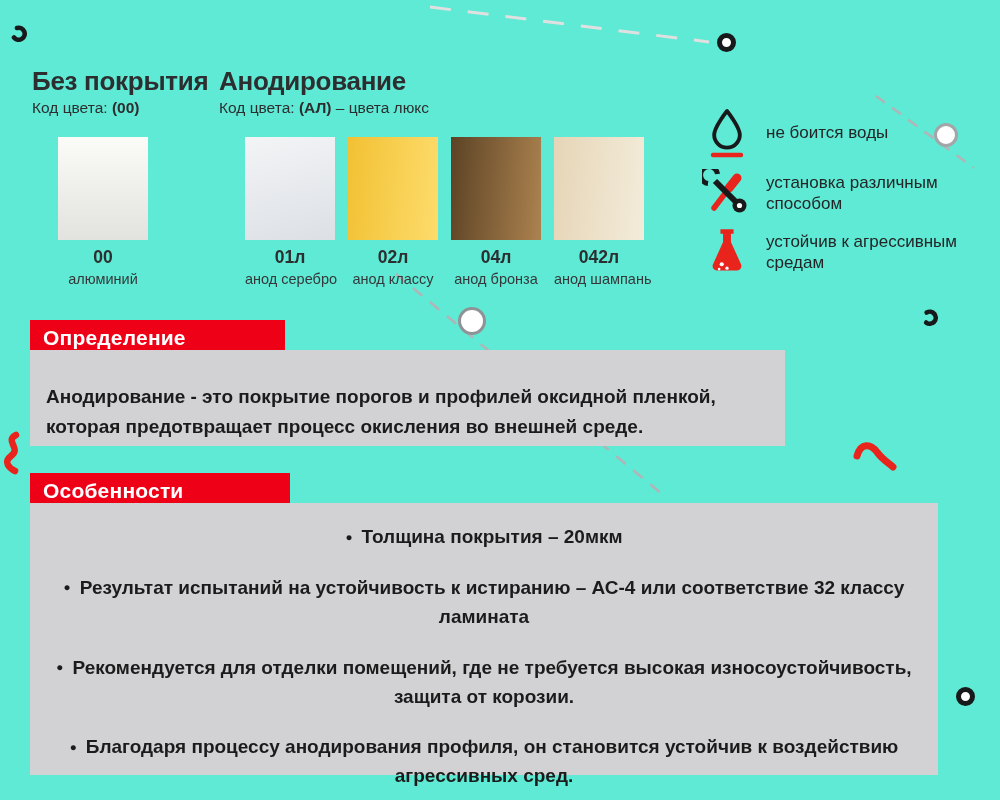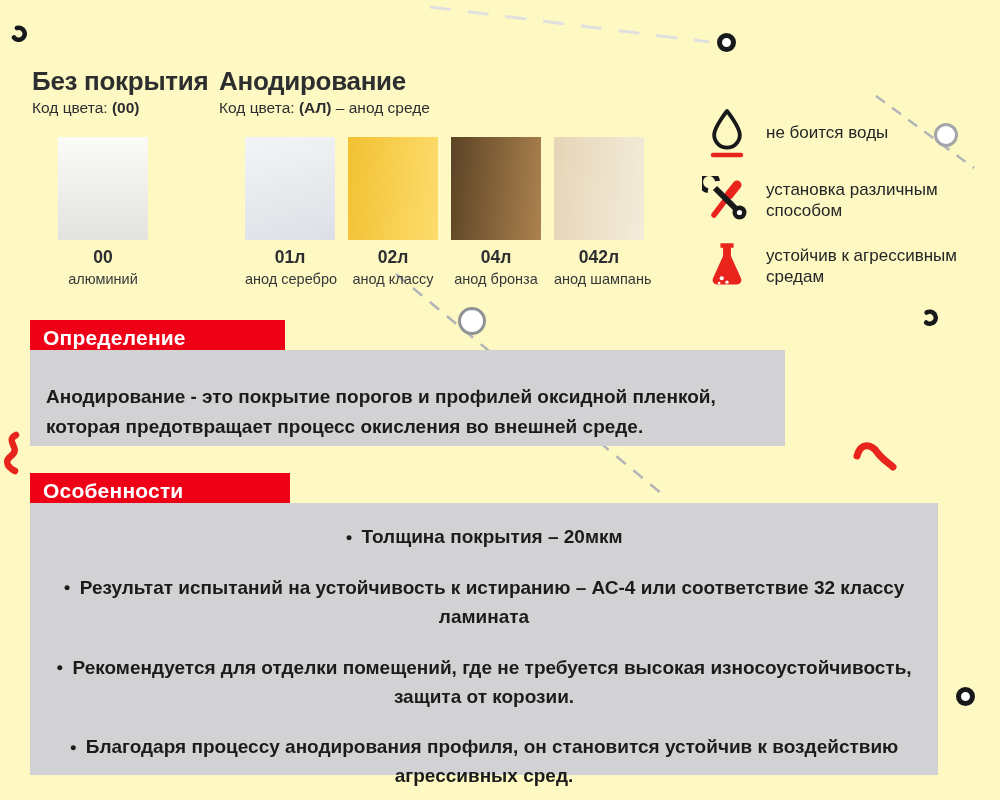--- a/index.html
+++ b/index.html
@@ -1,17 +1,17 @@
 <!DOCTYPE html>
 <html><head>
 <meta charset="utf-8">
 <style>
   html,body{margin:0;padding:0;background:#fff;}
   .page{
-    position:relative;width:1000px;height:800px;background:#fef9c3;overflow:hidden;
+    position:relative;width:1000px;height:800px;background:#5eead4;overflow:hidden;
     font-family:"Liberation Sans","DejaVu Sans",sans-serif;color:#1c1c1c;
   }
   
   .deco{position:absolute;z-index:1;}
   .ring{border-radius:50%;background:#fff;}
   .ring.black{width:9px;height:9px;border:5.5px solid #17191b;}
   .circ-right{width:18px;height:18px;border:3px solid #a3a5a8;}
   .circ-mid{width:22px;height:22px;border:3.5px solid #909396;}
   .tick{width:4px;height:9px;background:#17191b;border-radius:2px;transform:rotate(12deg);}
   
@@ -21,21 +21,21 @@
   .titleblock .code-line b{font-weight:800;}
   
   .swatch-row{position:absolute;left:32px;top:137px;display:flex;z-index:2;padding-left:26px;}
   .swatch{width:90px;text-align:center;}
   .chip{width:90px;height:103px;}
   .sw-code{font-size:17.5px;font-weight:700;color:#2c2e30;margin-top:7px;}
   .sw-name{font-size:14.5px;color:#35373a;margin-top:3px;white-space:nowrap;}
   .gap-big{margin-right:97px;}
   .gap{margin-right:13px;}
   
-  .benefits{position:absolute;left:702px;top:106px;width:268px;z-index:2;display:flex;flex-direction:column;gap:16px;}
+  .benefits{position:absolute;left:702px;top:106px;width:268px;z-index:2;display:flex;flex-direction:column;gap:9px;}
   .benefit{display:flex;align-items:center;gap:14px;}
   .benefit .icon-slot{width:50px;min-width:50px;display:flex;justify-content:center;}
   .benefit .blabel{font-size:17px;font-weight:500;color:#232527;line-height:1.25;}
   
   .bar{position:absolute;left:30px;height:36px;display:flex;align-items:center;padding-left:13px;box-sizing:border-box;z-index:2;}
   .bar .bar-text{color:#fff;font-size:21px;font-weight:700;letter-spacing:0.2px;}
   .panel{position:absolute;left:30px;box-sizing:border-box;z-index:2;}
   .def-bar{top:320px;width:255px;}
   .def-panel{top:350px;width:755px;height:96px;padding:32px 16px;font-size:19px;font-weight:700;line-height:1.6;color:#1b1b1b;}
   .feat-bar{top:473px;width:260px;}
@@ -86,21 +86,21 @@
     <div class="code-line">
       <span>Код цвета:</span>
       <b>(00)</b>
     </div>
   </div>
   <div class="titleblock" style="left:219px;">
     <div class="big">Анодирование</div>
     <div class="code-line">
       <span>Код цвета:</span>
       <b>(АЛ)</b>
-      <span>– анод среде</span>
+      <span>– цвета люкс</span>
     </div>
   </div>
 
   <div class="swatch-row">
     <div class="swatch gap-big">
       <div class="chip" style="background: linear-gradient(rgb(251, 251, 248), rgb(226, 226, 222));"></div>
       <div class="sw-code">00</div>
       <div class="sw-name">алюминий</div>
     </div>
     <div class="swatch gap">

